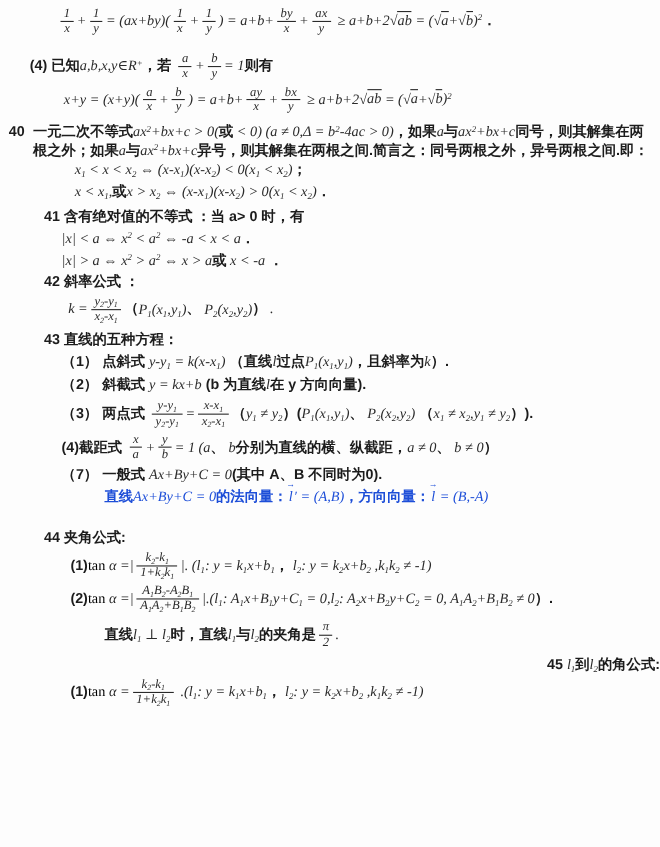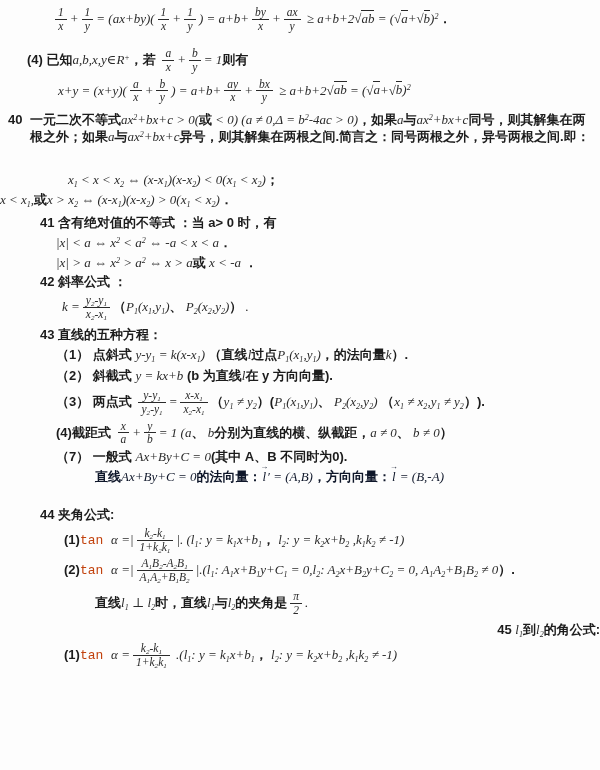--- a/index.html
+++ b/index.html
@@ -6,21 +6,21 @@
   body{
     width:600px;height:770px;background:#fdfdfd;overflow:hidden;
     font-family:"Liberation Sans",sans-serif;
   }
   .page{position:relative;width:600px;height:770px;padding-top:6px;box-sizing:border-box;}
   .line{
     line-height:1.3;font-size:13px;color:#2a2a2a;white-space:nowrap;
   }
   .cn{font-family:"Liberation Sans","DejaVu Sans",sans-serif;font-weight:700;color:#1c1c1c;}
   .mt{font-family:"Liberation Serif","DejaVu Serif",serif;font-style:italic;color:#2a2a2a;}
-  .up{font-family:Liberation Mono, monospace;font-style:normal;color:#c2410c;}
+  .up{font-family:Liberation Serif, serif;font-style:normal;color:#000000;}
   .blue .cn,.blue .mt,.blue .up,.blue .frac,.blue .vec{color:inherit;}
   sub,sup{font-size:0.62em;line-height:0;}
   sub{vertical-align:-0.35em;}
   sup{vertical-align:0.55em;}
   .frac{
     display:inline-block;vertical-align:middle;text-align:center;
     font-size:11.5px;line-height:1.12;margin:0 3px;
     font-family:"Liberation Serif","DejaVu Serif",serif;font-style:italic;
   }
   .frac .fn{display:block;padding:0 3px;}
@@ -43,33 +43,33 @@
 <body>
 
 <div class="page" style="background: rgb(253, 253, 253);">
     <div class="line" style="margin-left: 52px; margin-top: 0px;"><span class="frac"><span class="fn">1</span><span class="fd">x</span></span><span class="mt">+</span><span class="frac"><span class="fn">1</span><span class="fd">y</span></span><span class="mt">= (ax+by)(</span><span class="frac"><span class="fn">1</span><span class="fd">x</span></span><span class="mt">+</span><span class="frac"><span class="fn">1</span><span class="fd">y</span></span><span class="mt">) = a+b+</span><span class="frac"><span class="fn">by</span><span class="fd">x</span></span><span class="mt">+</span><span class="frac"><span class="fn">ax</span><span class="fd">y</span></span><span class="mt"> ≥ a+b+2</span><span class="sqrt mt">√<span class="sqc">ab</span></span><span class="mt"> = (</span><span class="sqrt mt">√<span class="sqc">a</span></span><span class="mt">+</span><span class="sqrt mt">√<span class="sqc">b</span></span><span class="mt">)<sup>2</sup></span><span class="cn">．</span></div>
     <div class="line" style="margin-left: 27px; margin-top: 14px;"><span class="cn">(4) 已知</span><span class="mt">a,b,x,y∈R<sup>+</sup></span><span class="cn">，若 </span><span class="frac"><span class="fn">a</span><span class="fd">x</span></span><span class="mt">+</span><span class="frac"><span class="fn">b</span><span class="fd">y</span></span><span class="mt">= 1</span><span class="cn">则有</span></div>
     <div class="line" style="margin-left: 58px; margin-top: 4px;"><span class="mt">x+y = (x+y)(</span><span class="frac"><span class="fn">a</span><span class="fd">x</span></span><span class="mt">+</span><span class="frac"><span class="fn">b</span><span class="fd">y</span></span><span class="mt">) = a+b+</span><span class="frac"><span class="fn">ay</span><span class="fd">x</span></span><span class="mt">+</span><span class="frac"><span class="fn">bx</span><span class="fd">y</span></span><span class="mt"> ≥ a+b+2</span><span class="sqrt mt">√<span class="sqc">ab</span></span><span class="mt"> = (</span><span class="sqrt mt">√<span class="sqc">a</span></span><span class="mt">+</span><span class="sqrt mt">√<span class="sqc">b</span></span><span class="mt">)<sup>2</sup></span></div>
     <div class="line hang" style="margin-left: 8px; margin-top: 8px;">
       <span class="num cn">40</span>
       <span class="pbody"><span class="cn">一元二次不等式</span><span class="mt">ax<sup>2</sup>+bx+c &gt; 0(</span><span class="cn">或</span><span class="mt"> &lt; 0) (a ≠ 0,Δ = b<sup>2</sup>-4ac &gt; 0)</span><span class="cn">，如果</span><span class="mt">a</span><span class="cn">与</span><span class="mt">ax<sup>2</sup>+bx+c</span><span class="cn">同号，则其解集在两根之外；如果</span><span class="mt">a</span><span class="cn">与</span><span class="mt">ax<sup>2</sup>+bx+c</span><span class="cn">异号，则其解集在两根之间.简言之：同号两根之外，异号两根之间.即：</span></span>
     </div>
-    <div class="line" style="margin-left: 68px; margin-top: 26px;"><span class="mt">x<sub>1</sub> &lt; x &lt; x<sub>2</sub> ⇔ (x-x<sub>1</sub>)(x-x<sub>2</sub>) &lt; 0(x<sub>1</sub> &lt; x<sub>2</sub>)</span><span class="cn">；</span></div>
-    <div class="line" style="margin-top: 3px;"><span class="mt">x &lt; x<sub>1</sub>,</span><span class="cn">或</span><span class="mt">x &gt; x<sub>2</sub> ⇔ (x-x<sub>1</sub>)(x-x<sub>2</sub>) &gt; 0(x<sub>1</sub> &lt; x<sub>2</sub>)</span><span class="cn">．</span></div>
+    <div class="line" style="margin-left: 68px; "><span class="mt">x<sub>1</sub> &lt; x &lt; x<sub>2</sub> ⇔ (x-x<sub>1</sub>)(x-x<sub>2</sub>) &lt; 0(x<sub>1</sub> &lt; x<sub>2</sub>)</span><span class="cn">；</span></div>
+    <div class="line" style="margin-left: 68px; margin-top: 3px;"><span class="mt">x &lt; x<sub>1</sub>,</span><span class="cn">或</span><span class="mt">x &gt; x<sub>2</sub> ⇔ (x-x<sub>1</sub>)(x-x<sub>2</sub>) &gt; 0(x<sub>1</sub> &lt; x<sub>2</sub>)</span><span class="cn">．</span></div>
     <div class="line" style="margin-left: 40px; margin-top: 6px;"><span class="cn">41 含有绝对值的不等式 ：当 a&gt; 0 时，有</span></div>
     <div class="line" style="margin-left: 56px; margin-top: 3px;"><span class="mt">|x| &lt; a ⇔ x<sup>2</sup> &lt; a<sup>2</sup> ⇔ -a &lt; x &lt; a</span><span class="cn">．</span></div>
     <div class="line" style="margin-left: 56px; margin-top: 3px;"><span class="mt">|x| &gt; a ⇔ x<sup>2</sup> &gt; a<sup>2</sup> ⇔ x &gt; a</span><span class="cn">或</span><span class="mt"> x &lt; -a</span><span class="cn"> ．</span></div>
     <div class="line" style="margin-left: 40px; margin-top: 3px;"><span class="cn">42 斜率公式 ：</span></div>
     <div class="line" style="margin-left: 62px; margin-top: 3px;"><span class="mt">k =</span><span class="frac"><span class="fn">y<sub>2</sub>-y<sub>1</sub></span><span class="fd">x<sub>2</sub>-x<sub>1</sub></span></span><span class="cn">（</span><span class="mt">P<sub>1</sub>(x<sub>1</sub>,y<sub>1</sub>)</span><span class="cn">、</span><span class="mt"> P<sub>2</sub>(x<sub>2</sub>,y<sub>2</sub>)</span><span class="cn">）</span><span class="mt"> .</span></div>
     <div class="line" style="margin-left: 40px; margin-top: 6px;"><span class="cn">43 直线的五种方程：</span></div>
-    <div class="line" style="margin-left: 56px; margin-top: 3px;"><span class="cn">（1） 点斜式 </span><span class="mt">y-y<sub>1</sub> = k(x-x<sub>1</sub>)</span><span class="cn"> （直线</span><span class="mt">l</span><span class="cn">过点</span><span class="mt">P<sub>1</sub>(x<sub>1</sub>,y<sub>1</sub>)</span><span class="cn">，的法向量</span><span class="mt">k</span><span class="cn">）.</span></div>
+    <div class="line" style="margin-left: 56px; margin-top: 3px;"><span class="cn">（1） 点斜式 </span><span class="mt">y-y<sub>1</sub> = k(x-x<sub>1</sub>)</span><span class="cn"> （直线</span><span class="mt">l</span><span class="cn">过点</span><span class="mt">P<sub>1</sub>(x<sub>1</sub>,y<sub>1</sub>)</span><span class="cn">，且斜率为</span><span class="mt">k</span><span class="cn">）.</span></div>
     <div class="line" style="margin-left: 56px; margin-top: 4px;"><span class="cn">（2） 斜截式 </span><span class="mt">y = kx+b</span><span class="cn"> (b 为直线</span><span class="mt">l</span><span class="cn">在 y 方向向量).</span></div>
     <div class="line" style="margin-left: 56px; margin-top: 4px;"><span class="cn">（3） 两点式 </span><span class="frac"><span class="fn">y-y<sub>1</sub></span><span class="fd">y<sub>2</sub>-y<sub>1</sub></span></span><span class="mt">=</span><span class="frac"><span class="fn">x-x<sub>1</sub></span><span class="fd">x<sub>2</sub>-x<sub>1</sub></span></span><span class="cn">（</span><span class="mt">y<sub>1</sub> ≠ y<sub>2</sub></span><span class="cn">）(</span><span class="mt">P<sub>1</sub>(x<sub>1</sub>,y<sub>1</sub>)</span><span class="cn">、</span><span class="mt"> P<sub>2</sub>(x<sub>2</sub>,y<sub>2</sub>)</span><span class="cn"> （</span><span class="mt">x<sub>1</sub> ≠ x<sub>2</sub>,y<sub>1</sub> ≠ y<sub>2</sub></span><span class="cn">）).</span></div>
     <div class="line" style="margin-left: 56px; margin-top: 4px;"><span class="cn">(4)截距式  </span><span class="frac"><span class="fn">x</span><span class="fd">a</span></span><span class="mt">+</span><span class="frac"><span class="fn">y</span><span class="fd">b</span></span><span class="mt">= 1 (a</span><span class="cn">、</span><span class="mt"> b</span><span class="cn">分别为直线的横、纵截距，</span><span class="mt">a ≠ 0</span><span class="cn">、</span><span class="mt"> b ≠ 0</span><span class="cn">）</span></div>
     <div class="line" style="margin-left: 56px; margin-top: 3px;"><span class="cn">（7） 一般式 </span><span class="mt">Ax+By+C = 0</span><span class="cn">(其中 A、B 不同时为0).</span></div>
-    <div class="line blue" style="margin-left: 95px; margin-top: 3px; color: #0f172a;"><span class="cn">直线</span><span class="mt">Ax+By+C = 0</span><span class="cn">的法向量：</span><span class="vec">l</span><span class="mt">′ = (A,B)</span><span class="cn">，方向向量：</span><span class="vec">l</span><span class="mt"> = (B,-A)</span></div>
+    <div class="line blue" style="margin-left: 95px; margin-top: 3px; color: #1d4ed8;"><span class="cn">直线</span><span class="mt">Ax+By+C = 0</span><span class="cn">的法向量：</span><span class="vec">l</span><span class="mt">′ = (A,B)</span><span class="cn">，方向向量：</span><span class="vec">l</span><span class="mt"> = (B,-A)</span></div>
     <div class="line" style="margin-left: 40px; margin-top: 21px;"><span class="cn">44 夹角公式:</span></div>
     <div class="line" style="margin-left: 64px; margin-top: 3px;"><span class="cn">(1)</span><span class="up">tan </span><span class="mt">α =|</span><span class="frac"><span class="fn">k<sub>2</sub>-k<sub>1</sub></span><span class="fd">1+k<sub>2</sub>k<sub>1</sub></span></span><span class="mt">|.  (l<sub>1</sub>: y = k<sub>1</sub>x+b<sub>1</sub></span><span class="cn">，</span><span class="mt"> l<sub>2</sub>: y = k<sub>2</sub>x+b<sub>2</sub> ,k<sub>1</sub>k<sub>2</sub> ≠ -1)</span></div>
     <div class="line" style="margin-left: 64px; margin-top: 3px;"><span class="cn">(2)</span><span class="up">tan </span><span class="mt">α =|</span><span class="frac"><span class="fn">A<sub>1</sub>B<sub>2</sub>-A<sub>2</sub>B<sub>1</sub></span><span class="fd">A<sub>1</sub>A<sub>2</sub>+B<sub>1</sub>B<sub>2</sub></span></span><span class="mt">|.(l<sub>1</sub>: A<sub>1</sub>x+B<sub>1</sub>y+C<sub>1</sub> = 0,l<sub>2</sub>: A<sub>2</sub>x+B<sub>2</sub>y+C<sub>2</sub> = 0, A<sub>1</sub>A<sub>2</sub>+B<sub>1</sub>B<sub>2</sub> ≠ 0</span><span class="cn">）.</span></div>
     <div class="line" style="margin-left: 95px; margin-top: 7px;"><span class="cn">直线</span><span class="mt">l<sub>1</sub> ⊥ l<sub>2</sub></span><span class="cn">时，直线</span><span class="mt">l<sub>1</sub></span><span class="cn">与</span><span class="mt">l<sub>2</sub></span><span class="cn">的夹角是</span><span class="frac"><span class="fn">π</span><span class="fd">2</span></span><span class="mt">.</span></div>
     <div class="line" style="margin-left: 52px; margin-top: 5px; text-align: right;"><span class="cn">45 </span><span class="mt">l<sub>1</sub></span><span class="cn">到</span><span class="mt">l<sub>2</sub></span><span class="cn">的角公式:</span></div>
     <div class="line" style="margin-left: 64px; margin-top: 3px;"><span class="cn">(1)</span><span class="up">tan </span><span class="mt">α =</span><span class="frac"><span class="fn">k<sub>2</sub>-k<sub>1</sub></span><span class="fd">1+k<sub>2</sub>k<sub>1</sub></span></span><span class="mt"> .(l<sub>1</sub>: y = k<sub>1</sub>x+b<sub>1</sub></span><span class="cn">，</span><span class="mt"> l<sub>2</sub>: y = k<sub>2</sub>x+b<sub>2</sub> ,k<sub>1</sub>k<sub>2</sub> ≠ -1)</span></div>
   </div>
 
 </body></html>

